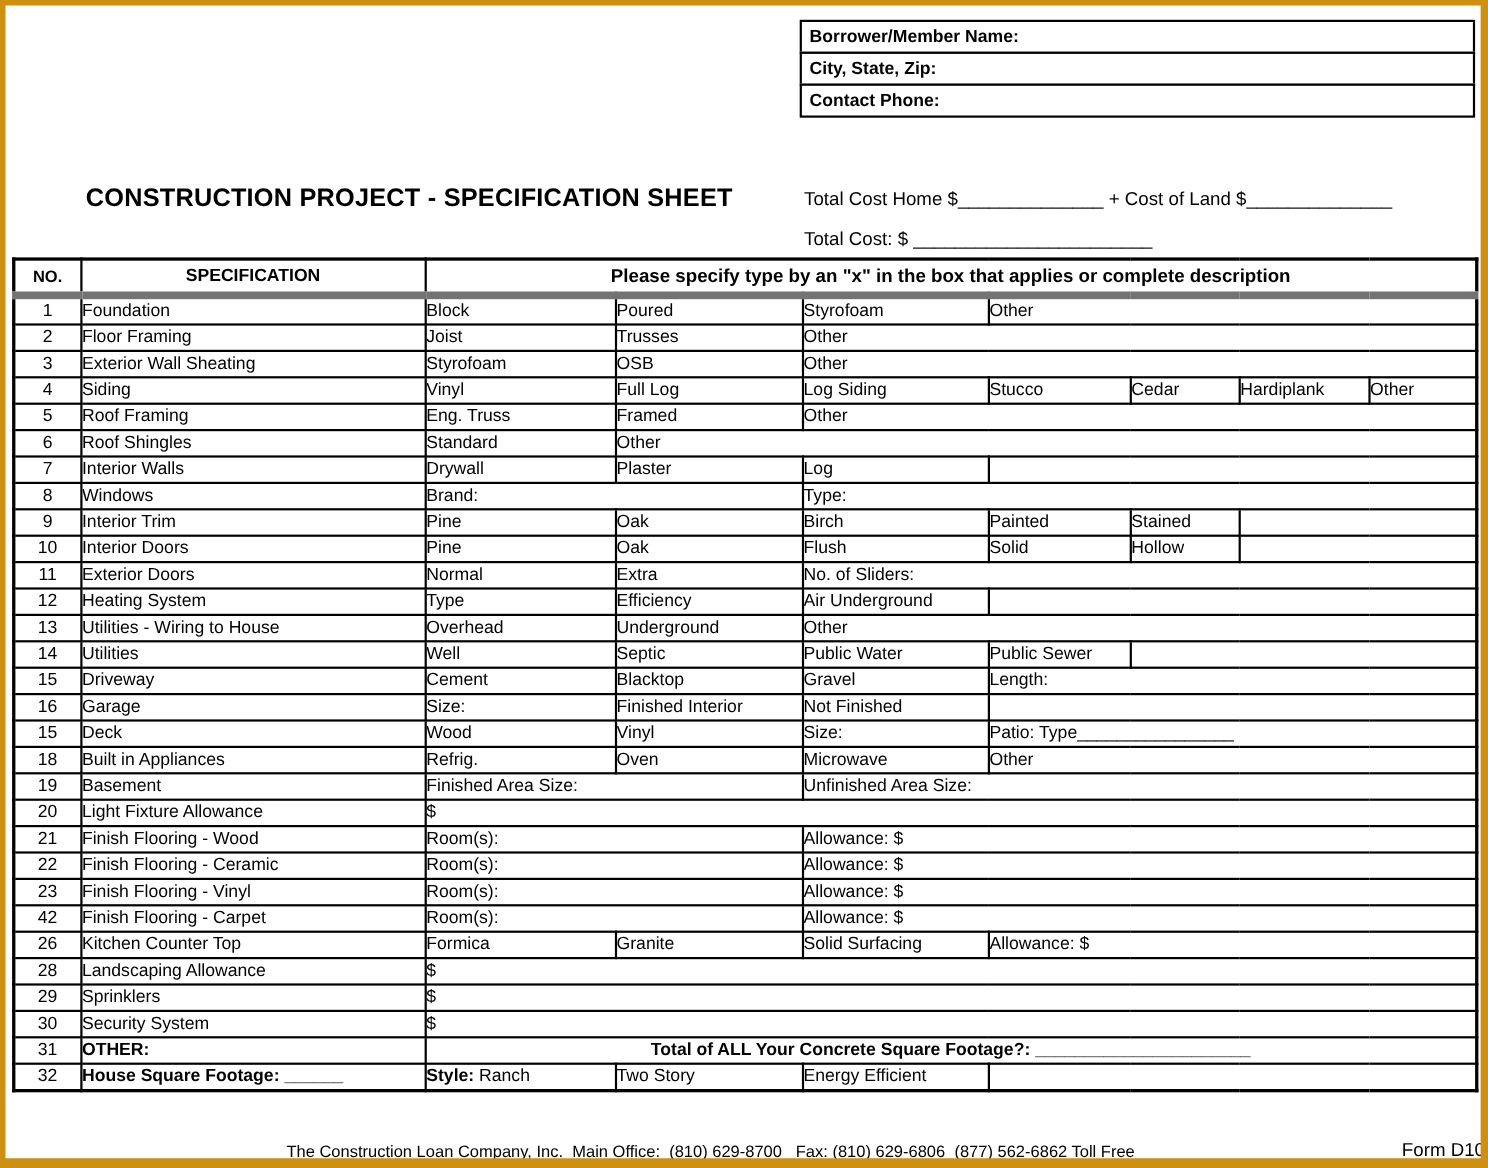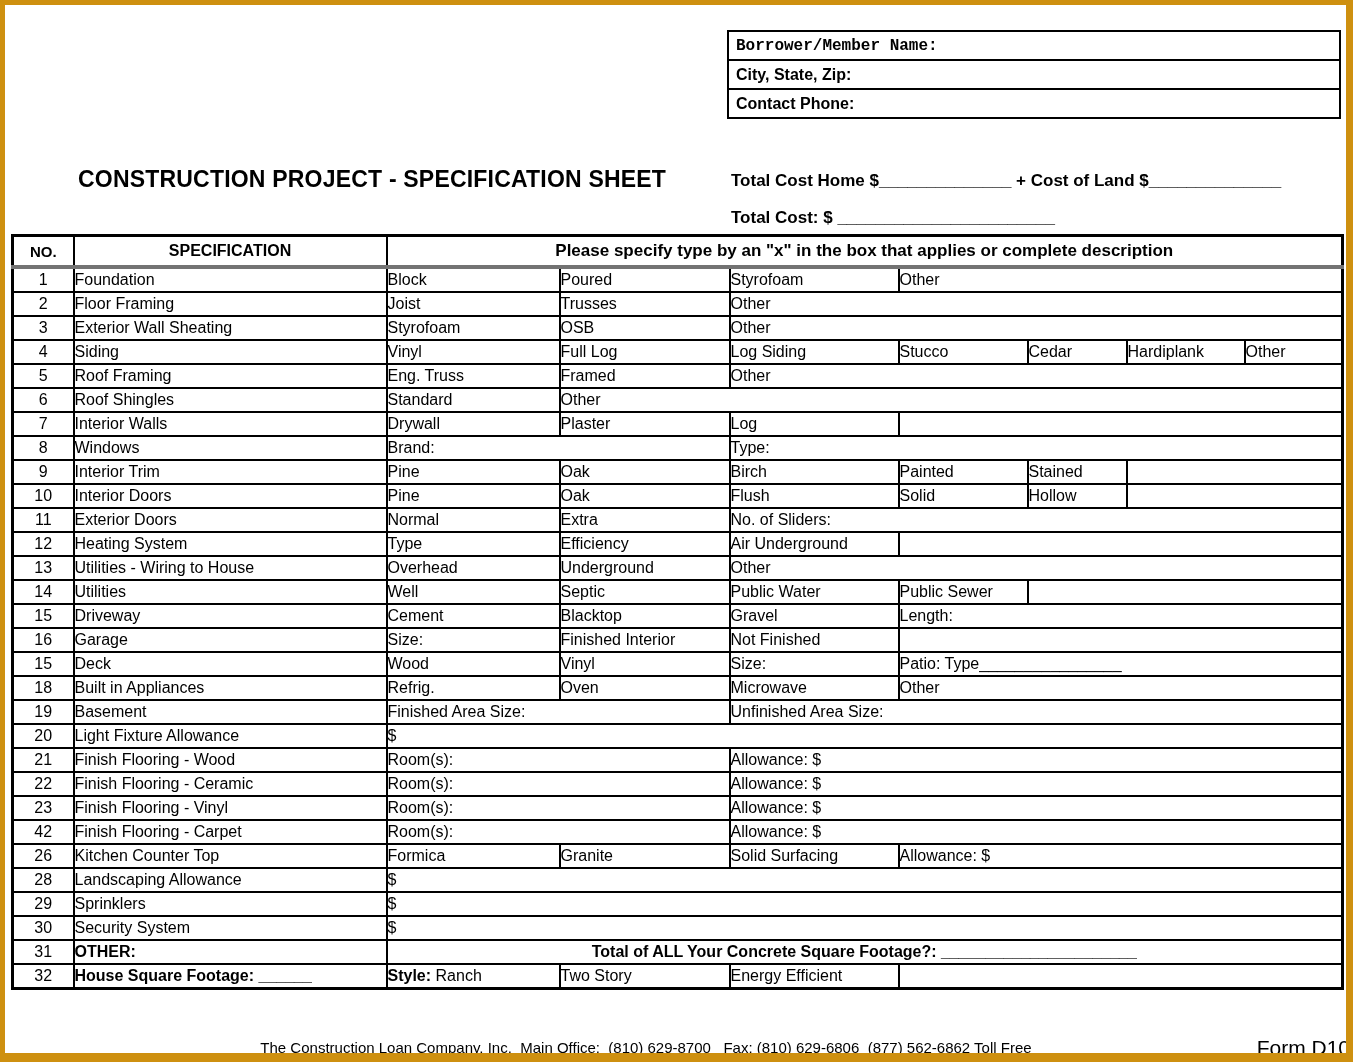--- a/index.html
+++ b/index.html
@@ -6,43 +6,43 @@
   .page{position:relative;width:1353px;height:1062px;background:#ffffff;overflow:hidden;
         font-family:"Liberation Sans",sans-serif;color:#000;}
   .frame{position:absolute;inset:0;z-index:10;pointer-events:none;
          border-top:5px solid var(--frame);border-left:5px solid var(--frame);
          border-right:7px solid var(--frame);border-bottom:9px solid var(--frame);}
   
   .info-box{position:absolute;left:727px;top:14px;width:614px;}
   .info-row{box-sizing:border-box;border:2px solid #000;height:31px;margin-top:-2px;
             display:flex;align-items:center;padding-left:7px;
             font-weight:bold;font-size:16px;background:#fff;}
-  .info-row:first-child{margin-top:16px;font-family:Liberation Mono, monospace;}
+  .info-row:first-child{margin-top:4px;}
   
   .title{position:absolute;left:78px;top:166px;font-size:23px;font-weight:bold;letter-spacing:0.2px;white-space:pre;}
-  .cost1{position:absolute;left:731px;top:171px;font-size:17px;font-weight:bold;white-space:pre;}
-  .cost2{position:absolute;left:731px;top:208px;font-size:17px;font-weight:bold;white-space:pre;}
+  .cost1{position:absolute;left:731px;top:171px;font-size:17px;font-weight:normal;white-space:pre;}
+  .cost2{position:absolute;left:731px;top:208px;font-size:17px;font-weight:normal;white-space:pre;}
   
   table.spec{position:absolute;left:11px;top:234px;width:1330px;border-collapse:collapse;
              table-layout:fixed;border:3px solid #000;}
   table.spec th,table.spec td{border:2px solid #000;overflow:hidden;white-space:nowrap;padding:0;}
-  table.spec th{height:28px;border-bottom:4px solid #737373;background:#fff;}
+  table.spec th{height:28px;border-bottom:7px solid #737373;background:#fff;}
   .th-no{font-size:15px;font-weight:bold;text-align:center;}
   .th-spec{font-size:16px;font-weight:bold;text-align:center;}
   .th-desc{font-size:17px;font-weight:bold;text-align:center;}
   table.spec td{height:22px;font-size:16px;vertical-align:middle;}
   td.no{text-align:center;font-size:15px;}
   td.spec{padding-left:5px;}
   td.opt{padding-left:5px;}
   .b{font-weight:bold;}
   .ctr{text-align:center;padding-left:0 !important;}
   
   .footer-line{position:absolute;left:0;width:1292px;top:1039px;text-align:center;
                font-size:15px;white-space:pre;}
-  .form-no{position:absolute;right:3px;top:1036px;font-size:21px;}
+  .form-no{position:absolute;right:3px;top:1036px;font-size:17px;}
 </style>
 </head>
 <body>
 
 <div class="page">
 
   <div class="info-box">
     <div class="info-row">
       <span>Borrower/Member Name:</span>
     </div>

